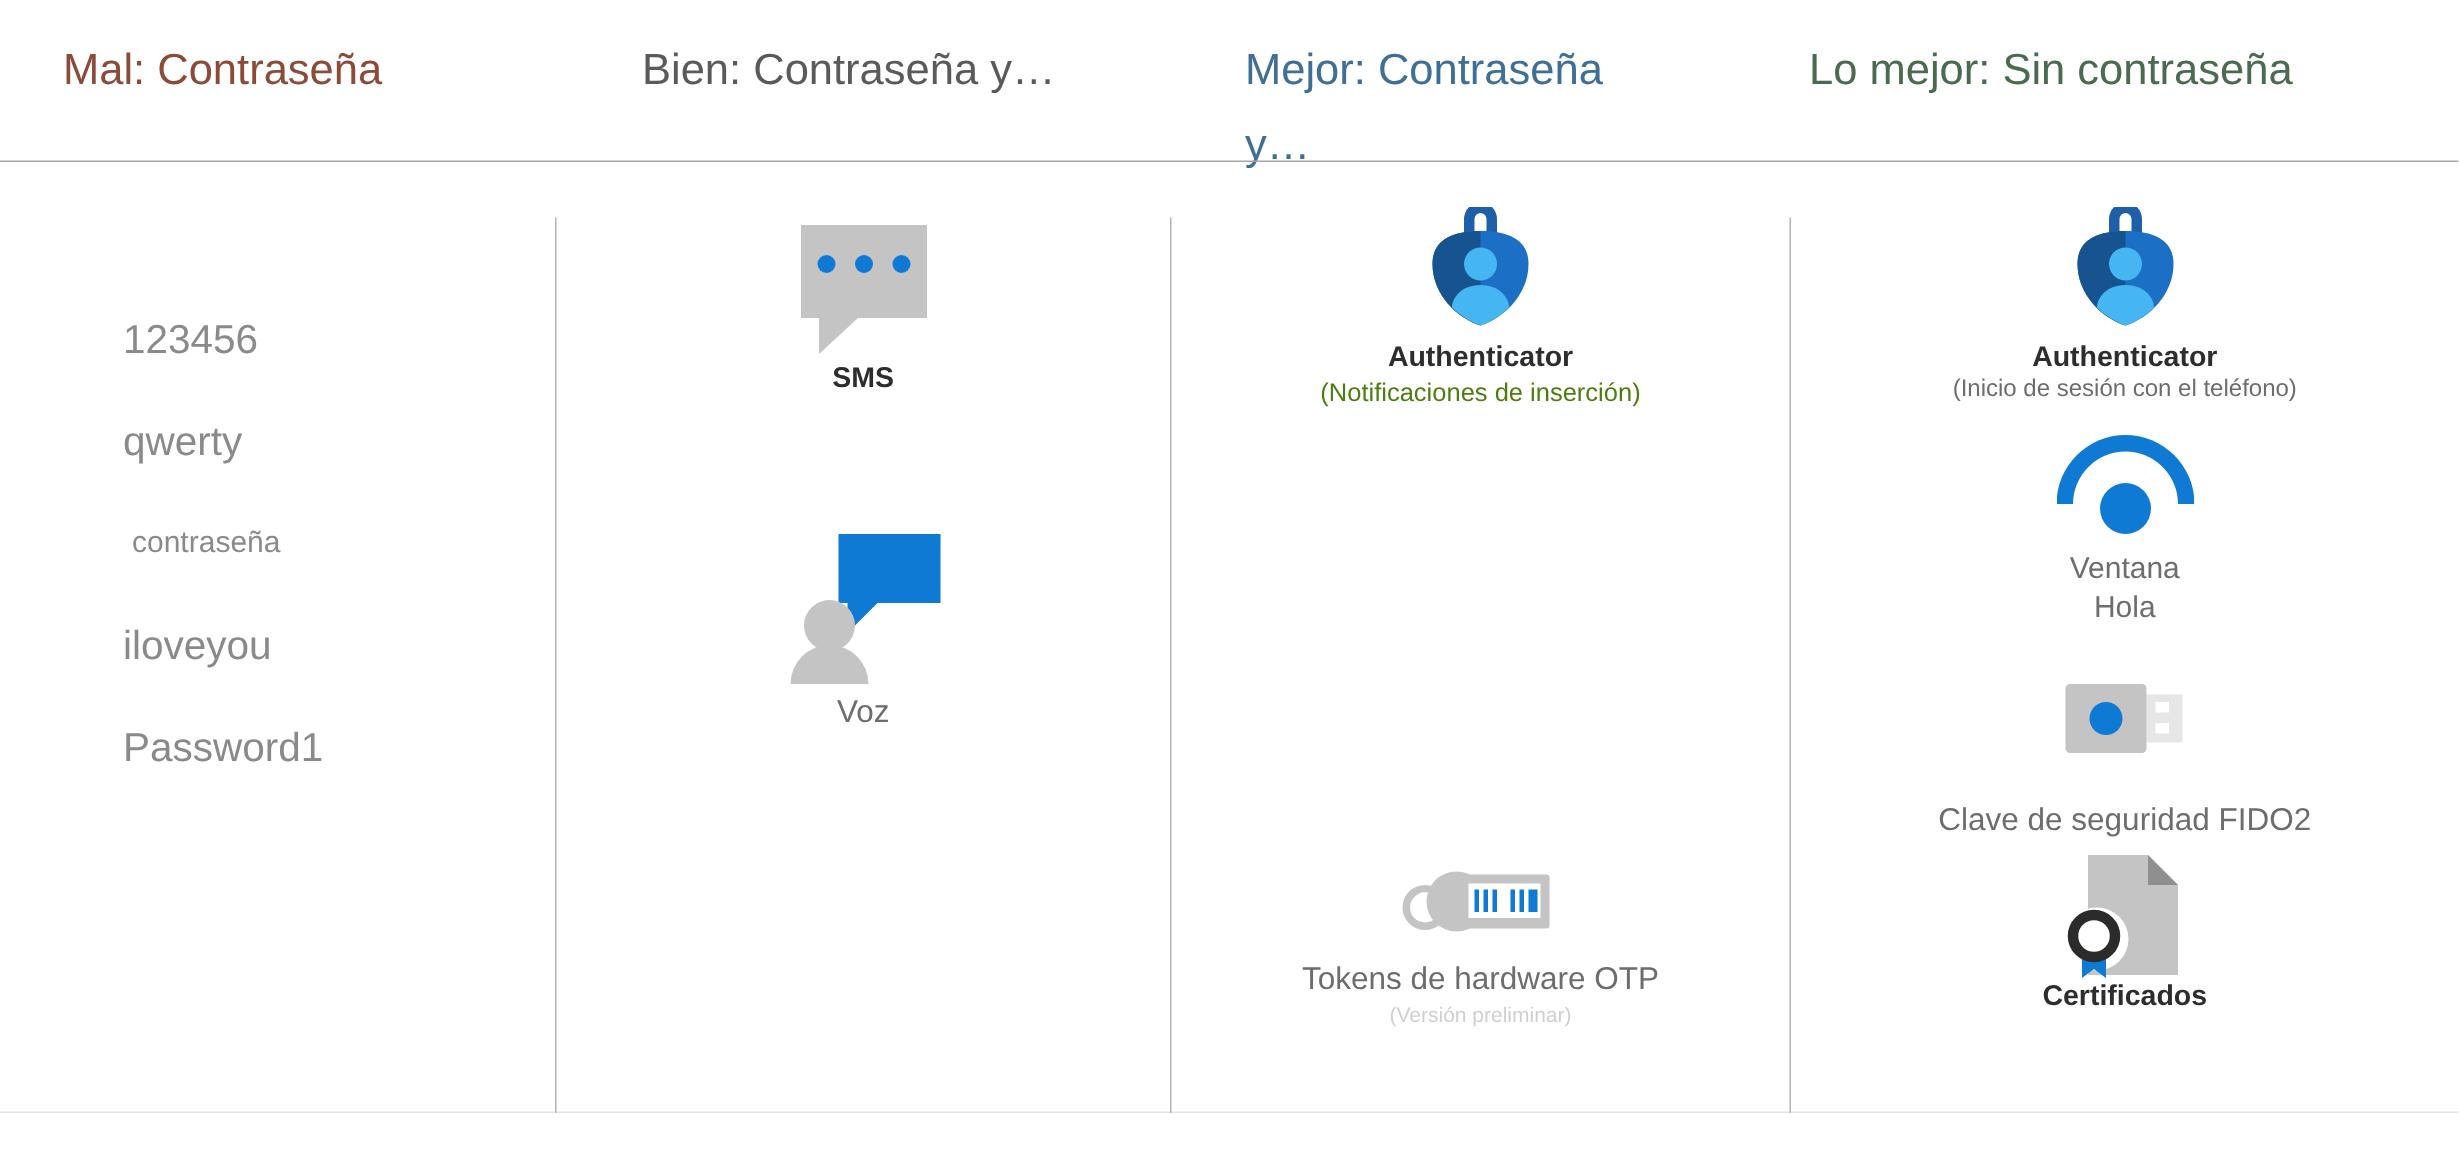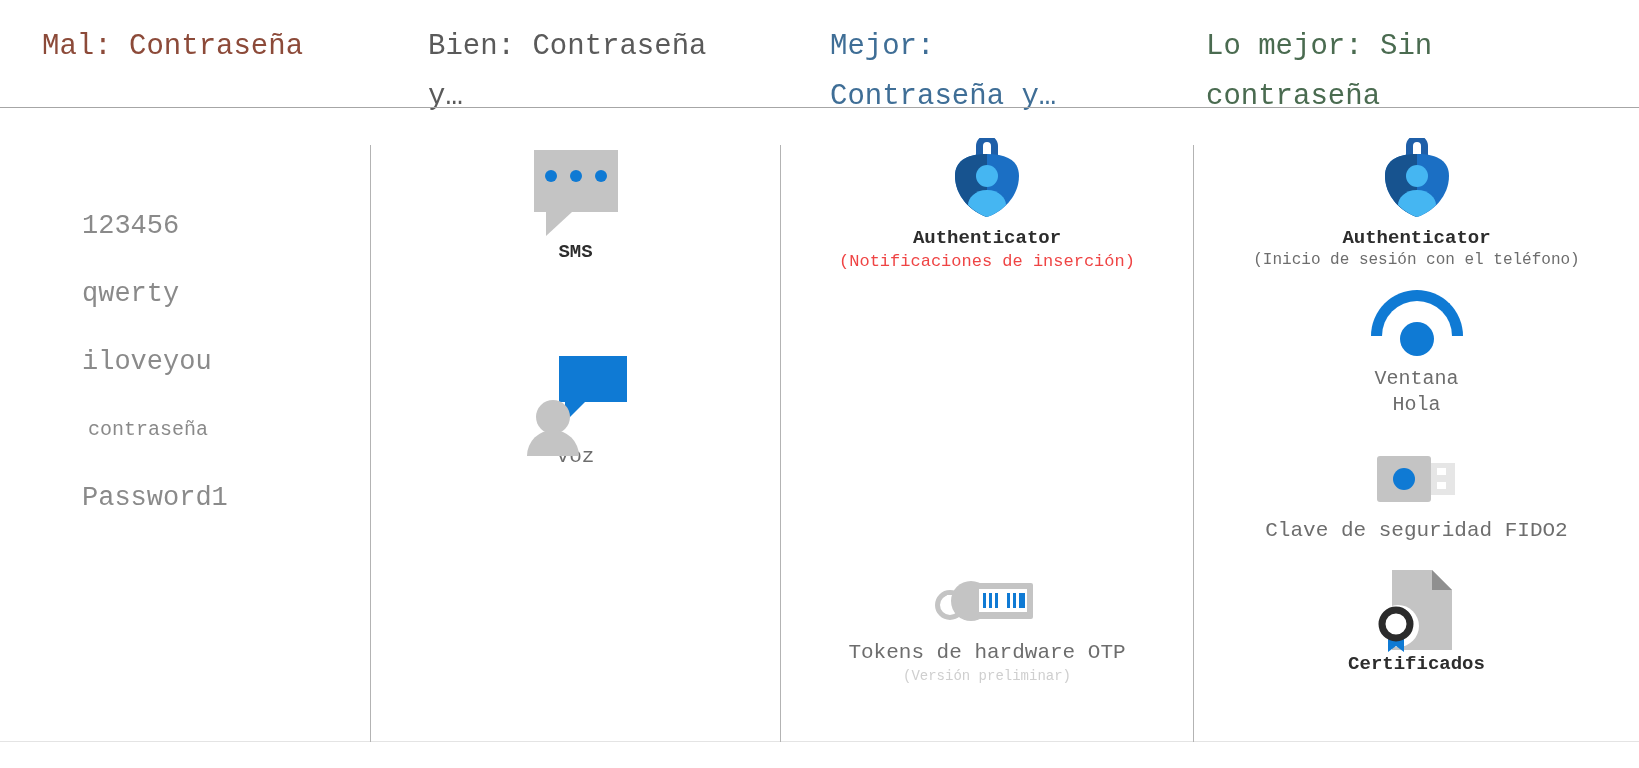--- a/index.html
+++ b/index.html
@@ -1,21 +1,21 @@
 <!DOCTYPE html>
 <html><head>
 <meta charset="utf-8">
 <style>
   html,body{margin:0;padding:0;}
   body{
     width:1639px;height:768px;background:#ffffff;
     font-family:"Liberation Sans", sans-serif;
     overflow:hidden;position:relative;
   }
-  .slide{position:relative;width:1639px;height:580px;font-family:Liberation Mono, monospace;}
+  .slide{position:relative;width:1639px;height:580px;}
 
   
   .header-row{position:absolute;left:0;top:0;width:1639px;height:108px;}
   .hdr{position:absolute;top:22px;font-size:29px;line-height:50px;font-weight:400;white-space:pre-wrap;}
   .hdr-1{left:42px;width:330px;color:#8c4a39;}
   .hdr-2{left:428px;width:280px;color:#5a5a5a;}
   .hdr-3{left:830px;width:280px;color:#3f6e96;}
   .hdr-4{left:1206px;width:330px;color:#4a6b50;}
 
   .hrule{position:absolute;left:0;top:107px;width:1639px;height:1px;background:#a6a6a6;}
@@ -41,21 +41,21 @@
   .pw-1{font-size:27px;line-height:68px;}
   .pw-2{font-size:20px;line-height:68px;padding-left:6px;}
   .pw-3{font-size:27px;line-height:68px;}
   .pw-4{font-size:27px;line-height:68px;}
 
   
   .item{position:absolute;text-align:center;}
   .ico{margin:0 auto;position:relative;}
   .lbl{font-size:19px;line-height:25px;color:#2d2d2d;font-weight:700;margin-top:8px;}
   .lbl-reg{font-size:21px;line-height:26px;color:#6d6d6d;font-weight:400;margin-top:8px;}
-  .sub{font-size:17px;line-height:22px;color:#ef4444;font-weight:400;}
+  .sub{font-size:17px;line-height:22px;color:#4d7c0f;font-weight:400;}
   .sub-sm{font-size:16px;line-height:18px;color:#6d6d6d;font-weight:400;}
   .sub-faint{font-size:14px;line-height:20px;color:#cfcfcf;font-weight:400;}
   .lbl-2l{font-size:19px;line-height:25px;color:#2d2d2d;font-weight:700;margin-top:10px;}
 
   
   .sms-bubble{width:84px;height:62px;background:#c4c4c4;position:relative;}
   .sms-tail{position:absolute;left:12px;top:62px;width:0;height:0;
             border-left:0 solid transparent;border-right:26px solid transparent;
             border-top:24px solid #c4c4c4;}
   .sms-dots{position:absolute;left:0;top:20px;width:84px;display:flex;justify-content:center;gap:13px;}
@@ -123,22 +123,22 @@
   <div class="brule"></div>
 
   <div class="vdiv vdiv-1"></div>
   <div class="vdiv vdiv-2"></div>
   <div class="vdiv vdiv-3"></div>
 
   <div class="col col-1">
     <div class="pw-list">
       <div class="pw pw-0">123456</div>
       <div class="pw pw-1">qwerty</div>
+      <div class="pw pw-2">contraseña</div>
       <div class="pw pw-3">iloveyou</div>
-      <div class="pw pw-2">contraseña</div>
       <div class="pw pw-4">Password1</div>
     </div>
   </div>
 
   <div class="col col-2">
 
     <div class="item" style="left:0;top:42px;width:409px;">
       <div class="ico sms-bubble">
         <div class="sms-dots">
           <span class="sms-dot"></span>
@@ -150,21 +150,21 @@
       <div class="lbl" style="margin-top:28px;">SMS</div>
     </div>
 
     <div class="item" style="left:0;top:248px;width:409px;">
       <div class="ico voice-wrap">
         <div class="voice-bubble"></div>
         <div class="voice-tail"></div>
         <div class="voice-head"></div>
         <div class="voice-body"></div>
       </div>
-      <div class="lbl-reg" style="margin-top:0;">Voz</div>
+      <div class="lbl-reg" style="margin-top:18px;">Voz</div>
     </div>
 
   </div>
 
   <div class="col col-3">
 
     <div class="item" style="left:0;top:30px;width:412px;">
       <div class="ico auth">
         <svg width="72" height="80" viewBox="0 0 72 80">
           <path d="M25 8 a11 11 0 0 1 22 0 v10 h-7 v-10 a4 4 0 0 0 -8 0 v10 h-7 z" fill="#1f5fa8"></path>
@@ -228,21 +228,21 @@
     </div>
 
     <div class="item" style="left:0;top:348px;width:445px;">
       <div class="ico fido">
         <div class="fido-conn"></div>
         <div class="fido-p1"></div>
         <div class="fido-p2"></div>
         <div class="fido-body"></div>
         <div class="fido-circle"></div>
       </div>
-      <div class="lbl-reg" style="margin-top:16px;text-align:center;">Clave de seguridad FIDO2</div>
+      <div class="lbl-reg" style="margin-top:32px;text-align:center;">Clave de seguridad FIDO2</div>
     </div>
 
     <div class="item" style="left:0;top:460px;width:445px;">
       <div class="ico cert">
         <svg width="86" height="84" viewBox="0 0 86 84">
           <path d="M18 2 H58 L78 22 V82 H18 Z" fill="#c4c4c4"></path>
           <path d="M58 2 L78 22 H58 Z" fill="#8f8f8f"></path>
           <circle cx="24" cy="58" r="21" fill="#ffffff"></circle>
           <path d="M14 68 L14 84 L22 78 L30 84 L30 68 Z" fill="#0f7ad4"></path>
           <circle cx="22" cy="56" r="14" fill="none" stroke="#2b2b2b" stroke-width="7"></circle>

